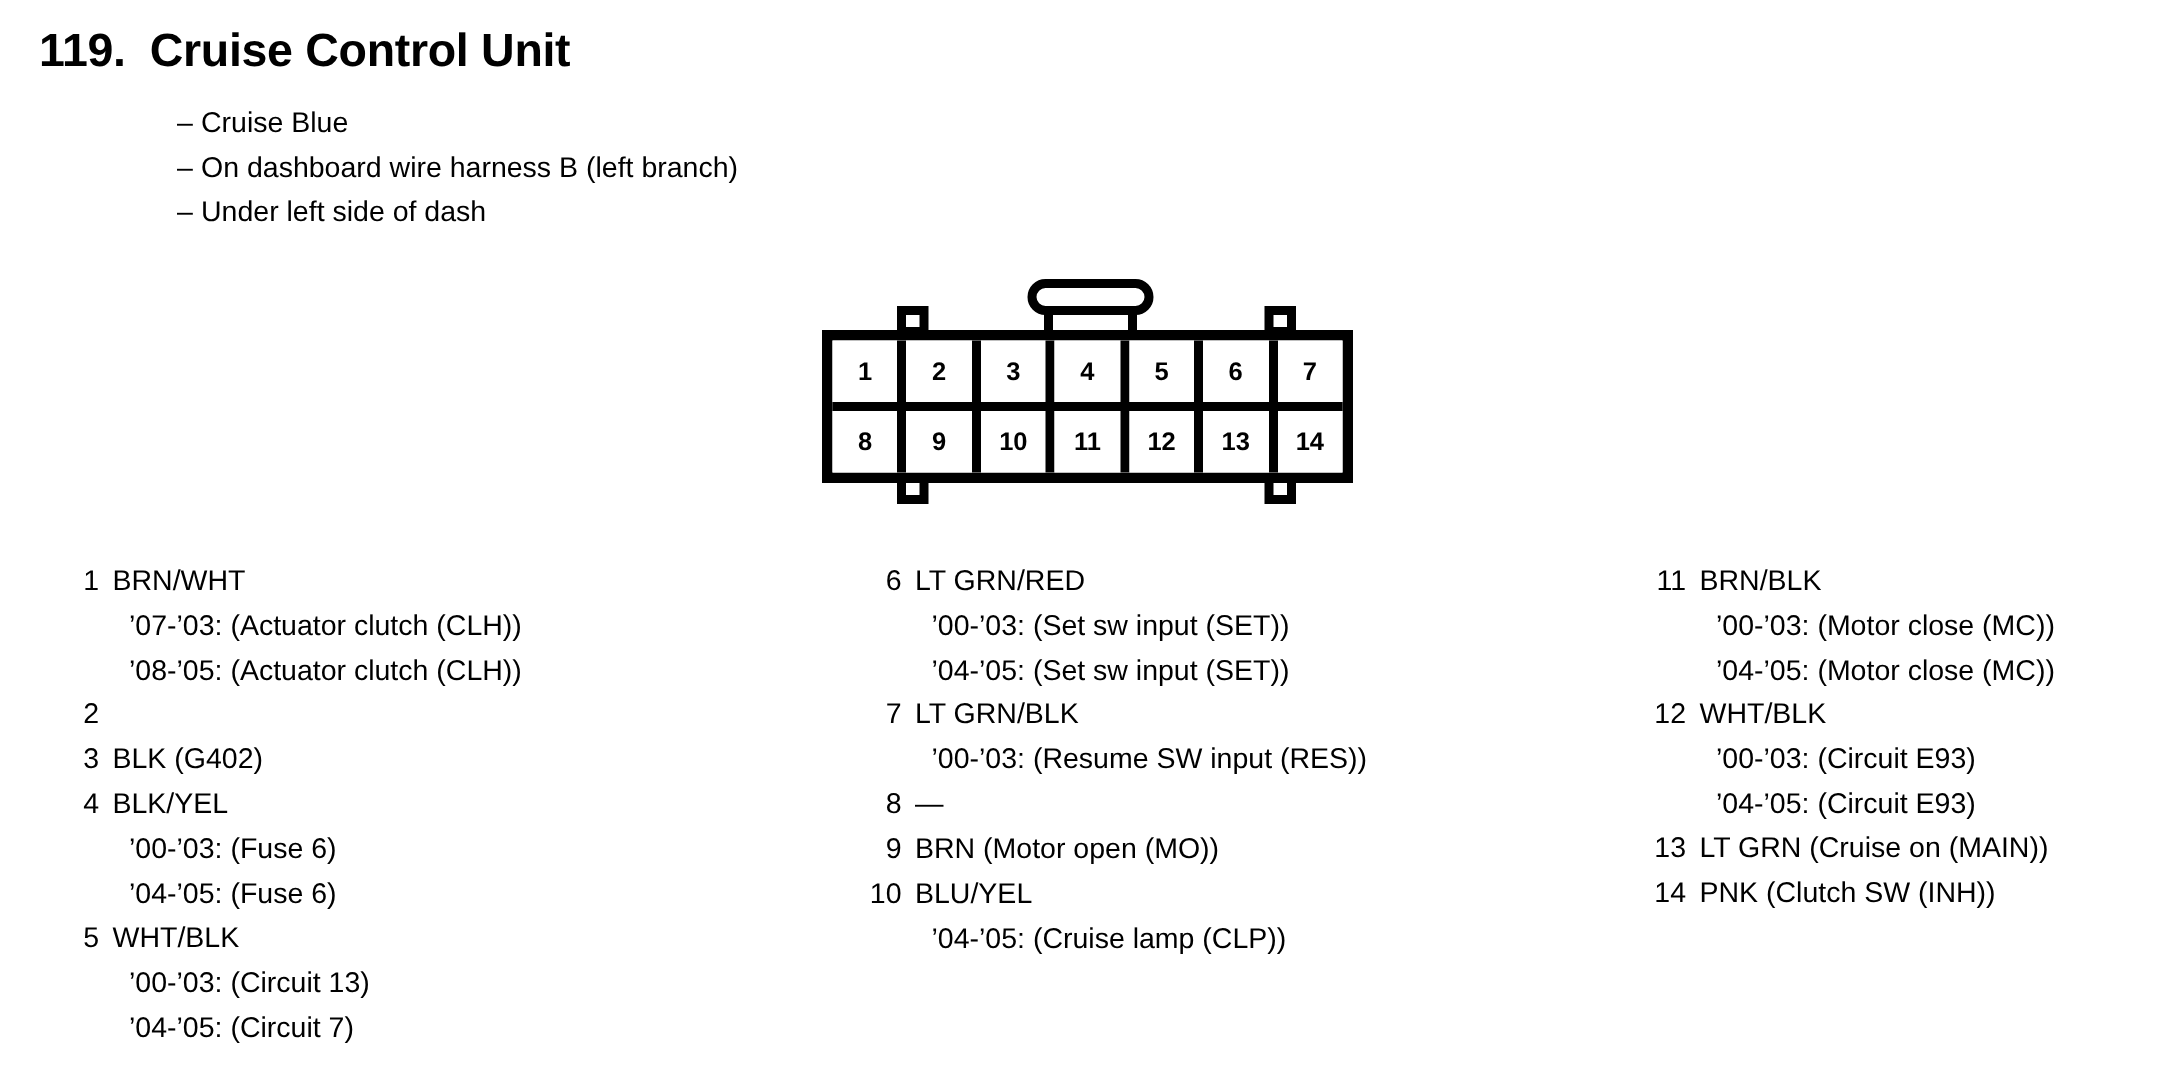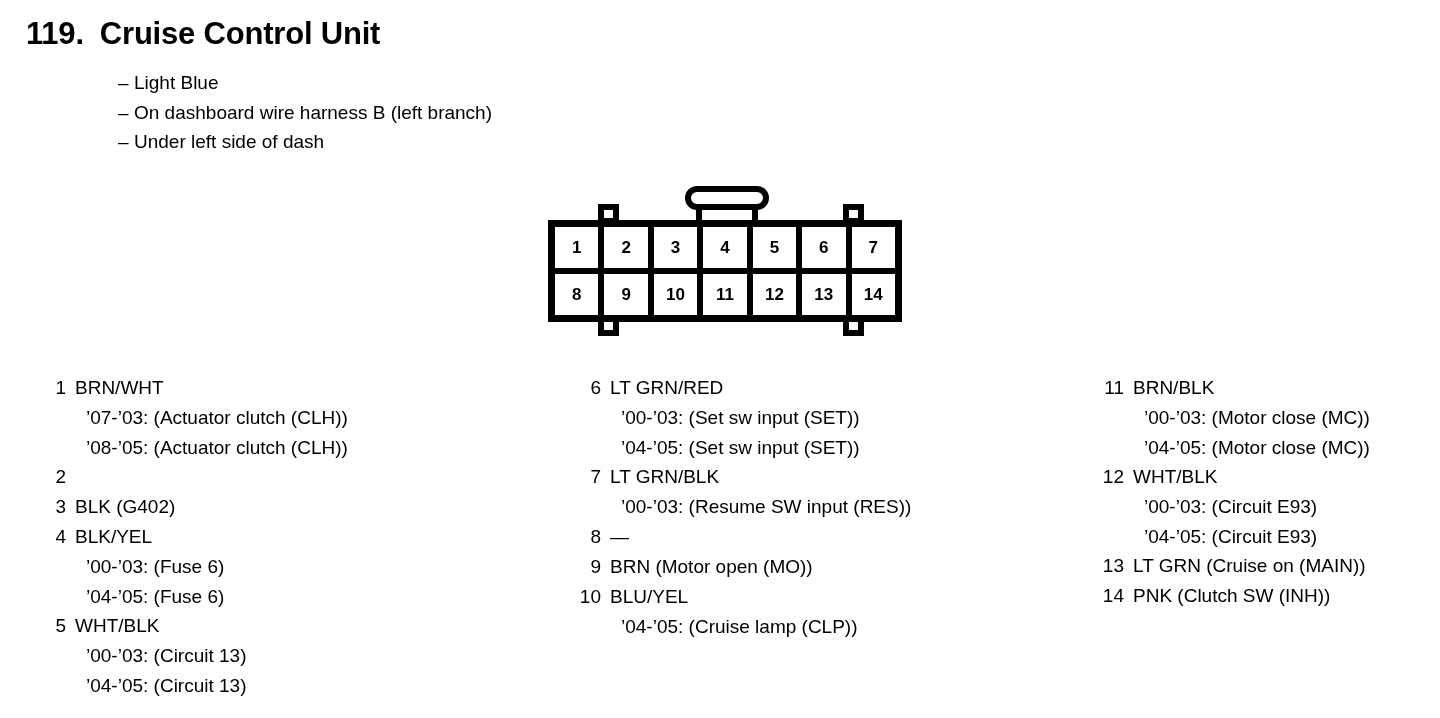--- a/index.html
+++ b/index.html
@@ -171,21 +171,21 @@
   }
 </style>
 </head>
 <body>
 
 <div id="page-title">
   <span class="title-num">119.</span><span>Cruise Control Unit</span>
 </div>
 
 <div id="subtitle-list">
-    <span class="sub-row"><span class="sub-dash">–</span><span>Light Blue</span></span>
+    <span class="sub-row"><span class="sub-dash">–</span><span>Cruise Blue</span></span>
     <span class="sub-row"><span class="sub-dash">–</span><span>On dashboard wire harness B (left branch)</span></span>
     <span class="sub-row"><span class="sub-dash">–</span><span>Under left side of dash</span></span>
   </div>
 
 <div id="connector">
   <div class="conn-latch">
     <div class="latch-cap"></div>
     <div class="latch-stem left"></div>
     <div class="latch-stem right"></div>
   </div>
@@ -244,21 +244,21 @@
       </div>
       <span class="pin-sub">’00-’03: (Fuse 6)</span>
       <span class="pin-sub">’04-’05: (Fuse 6)</span>
     </div>
     <div class="pin-entry">
       <div class="pin-head">
         <span class="pin-num">5</span>
         <span class="pin-label">WHT/BLK</span>
       </div>
       <span class="pin-sub">’00-’03: (Circuit 13)</span>
-      <span class="pin-sub">’04-’05: (Circuit 13)</span>
+      <span class="pin-sub">’04-’05: (Circuit 7)</span>
     </div>
   </div>
 <div class="pin-column" id="pin-column-2">
     <div class="pin-entry">
       <div class="pin-head">
         <span class="pin-num">6</span>
         <span class="pin-label">LT GRN/RED</span>
       </div>
       <span class="pin-sub">’00-’03: (Set sw input (SET))</span>
       <span class="pin-sub">’04-’05: (Set sw input (SET))</span>

